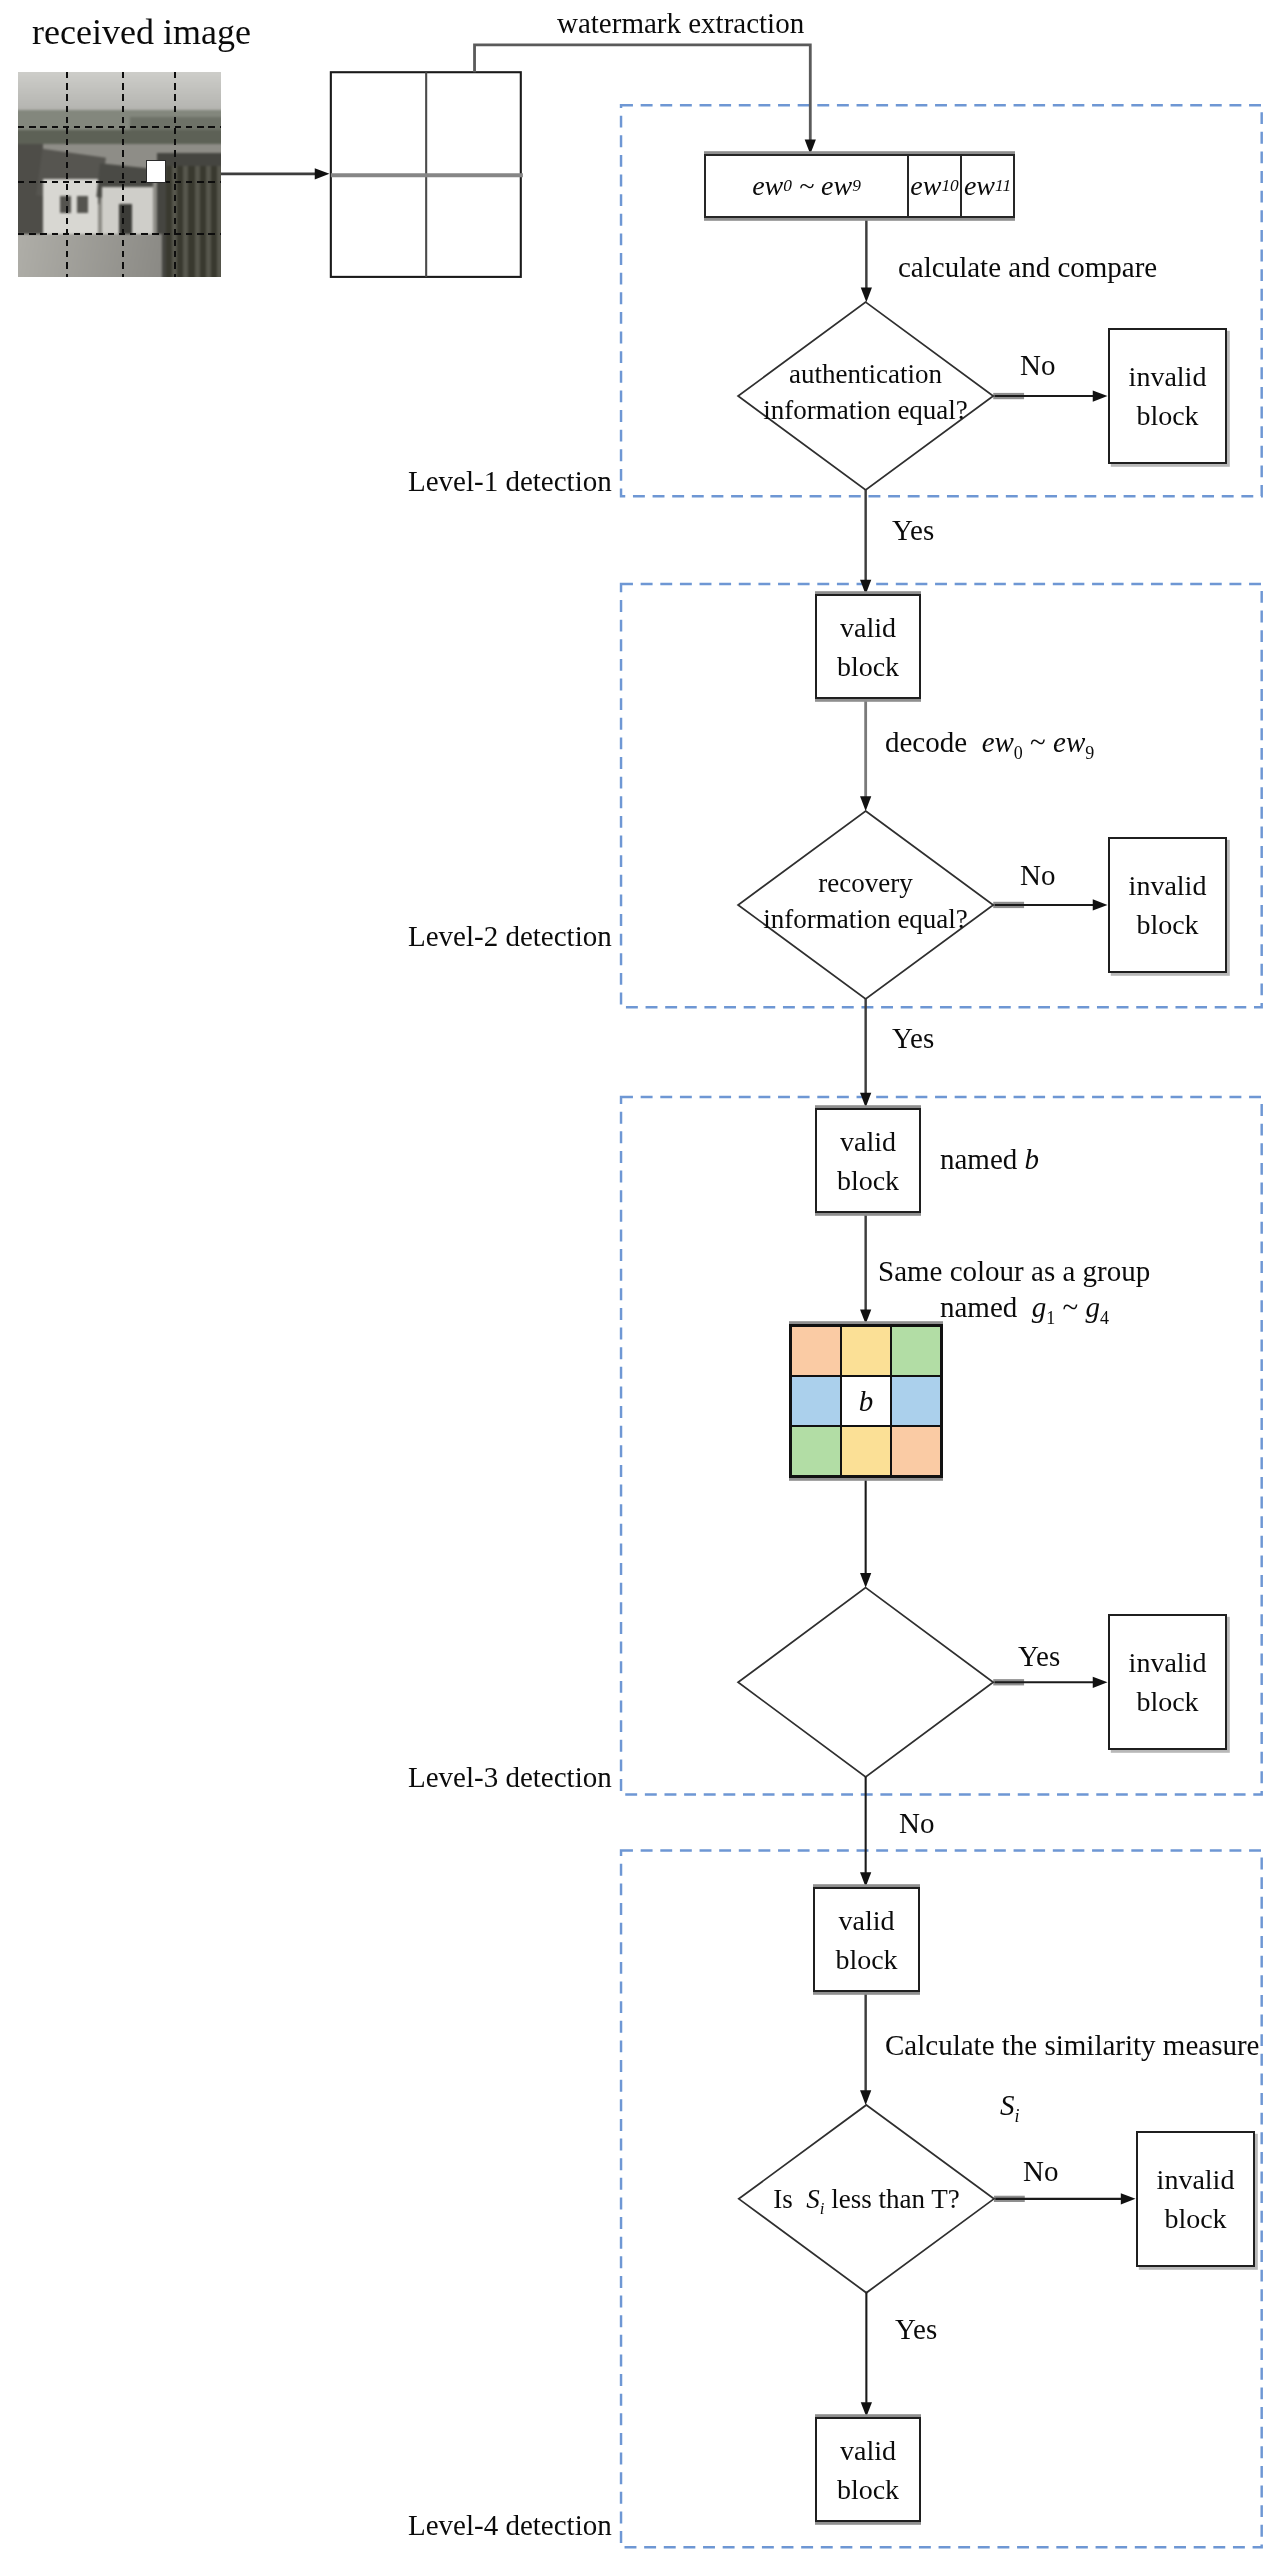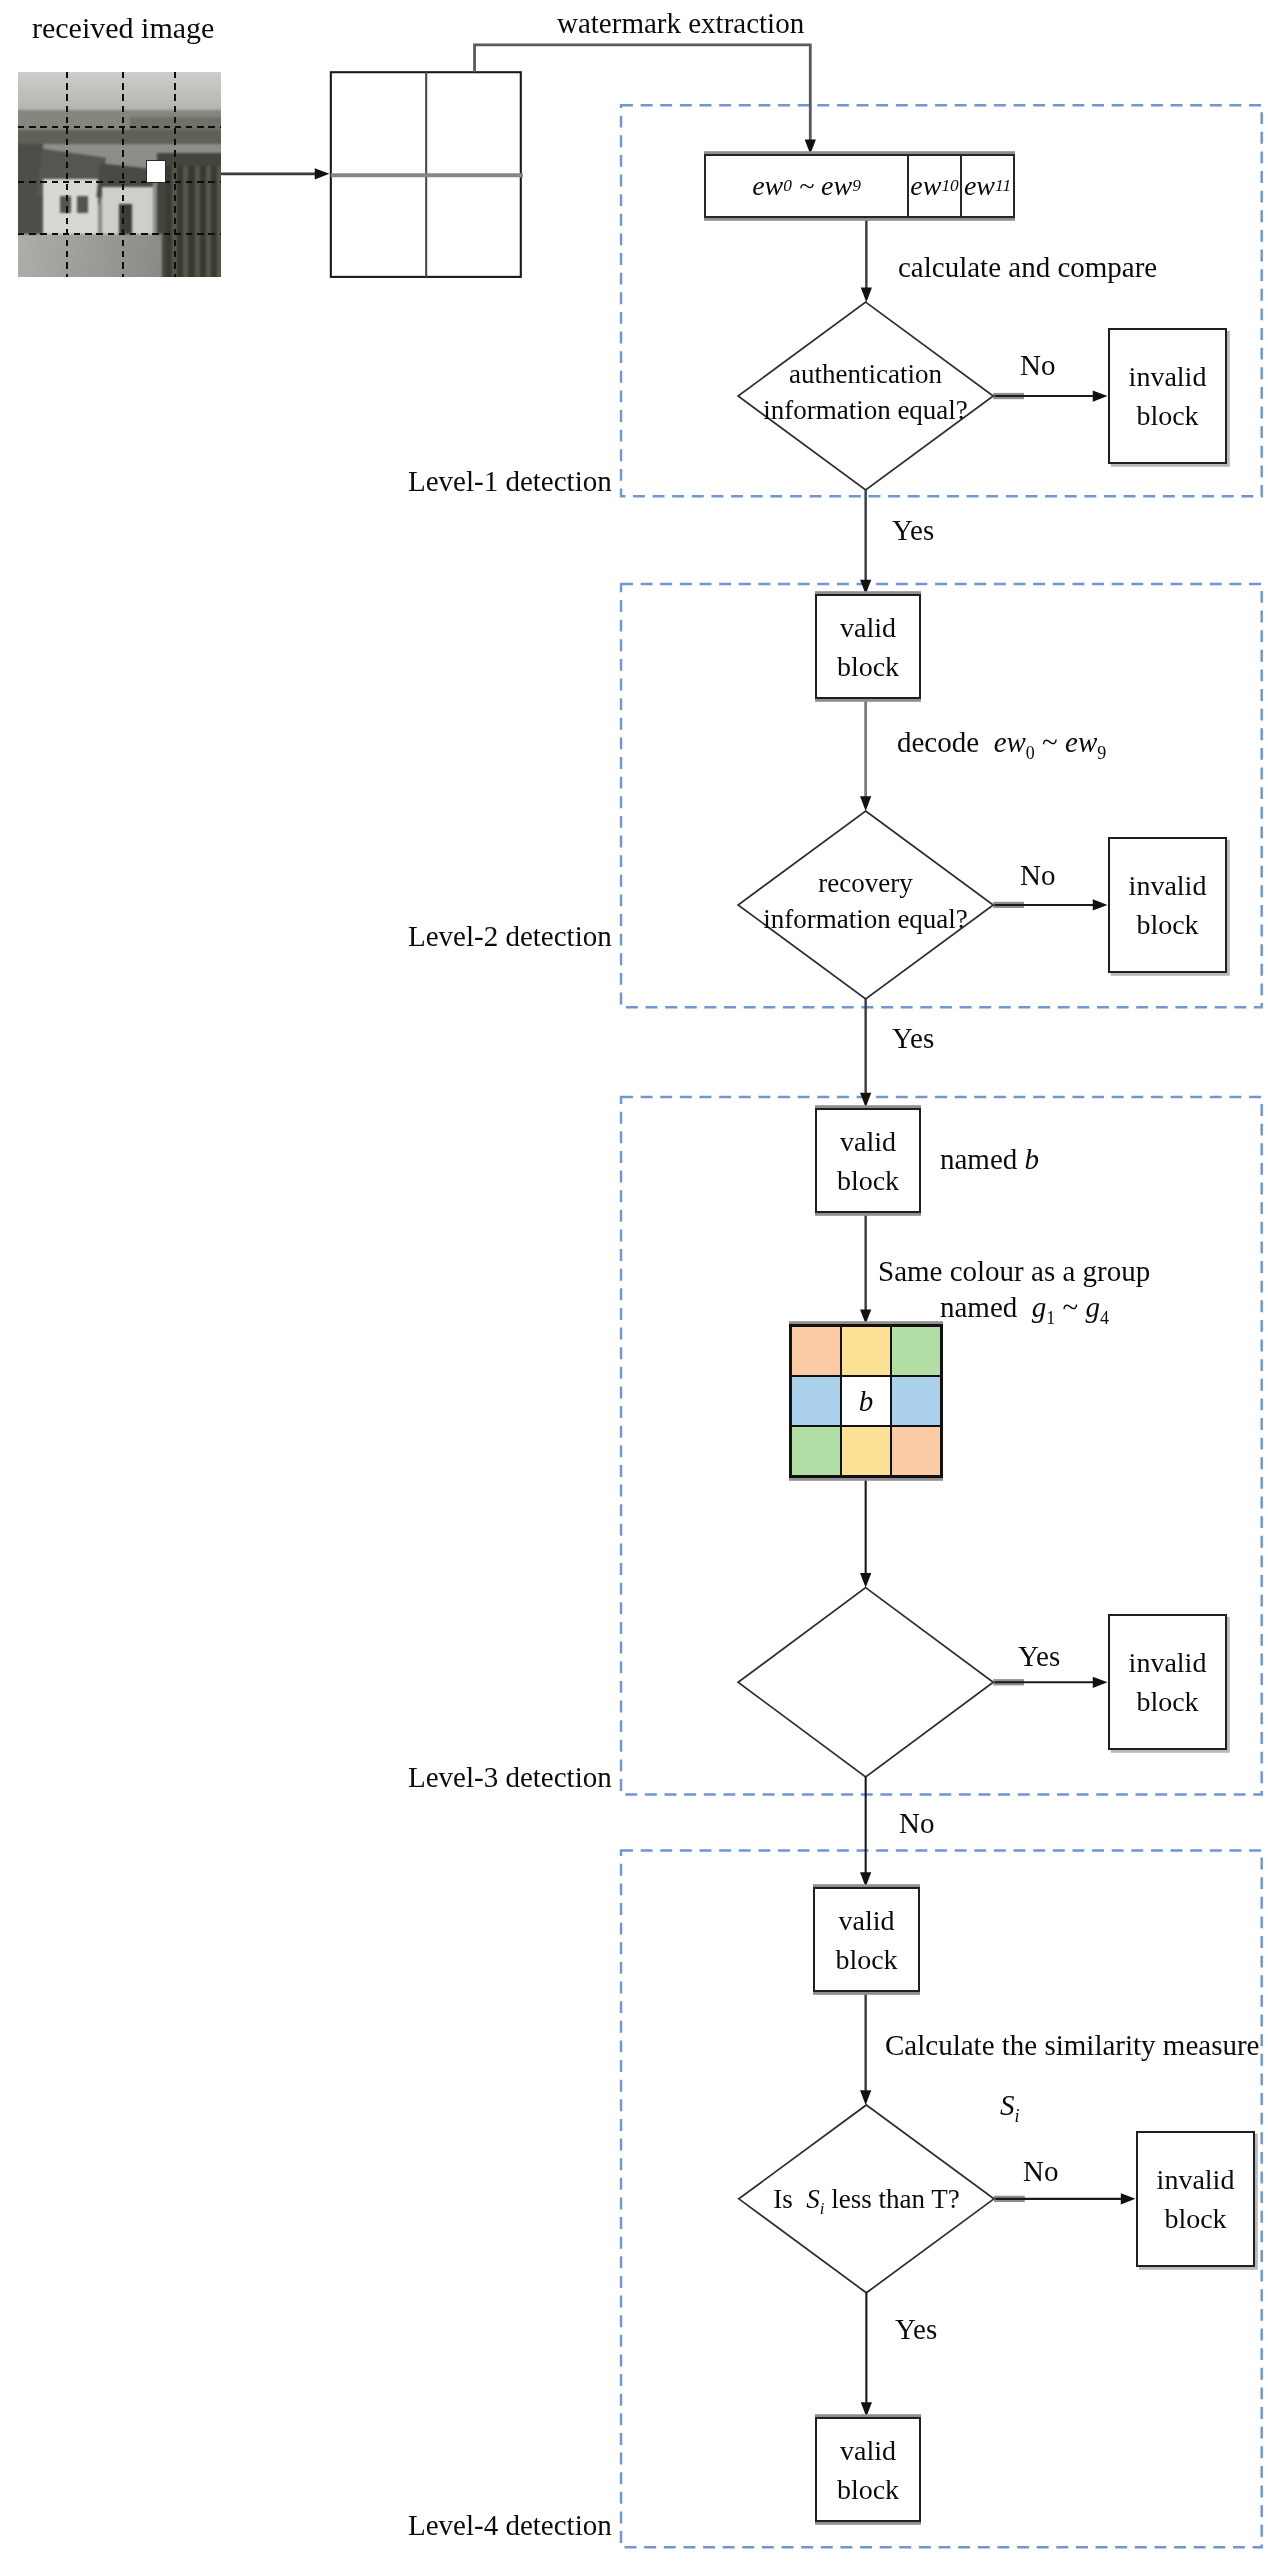--- a/index.html
+++ b/index.html
@@ -1,21 +1,21 @@
 <!DOCTYPE html>
 <html style="font-size:11.2px"><head>
 <meta charset="utf-8">
 <style>
   html,body{margin:0;padding:0;background:#ffffff;}
   #canvas{position:relative;width:1268px;height:2576px;background:#fff;overflow:hidden;
           font-family:"Liberation Serif","DejaVu Serif",serif;color:#0b0b0b;}
   #wires{position:absolute;left:0;top:0;z-index:1;}
   .txt{position:absolute;z-index:3;white-space:nowrap;}
   .f42{font-size:29px;}
-  .f46{font-size:30px;}
+  .f46{font-size:36px;}
   .dtext{position:absolute;z-index:3;text-align:center;font-size:27px;line-height:36px;}
   sub{font-size:0.62em;line-height:0;}
   i{font-style:italic;}
   
   #photo{position:absolute;left:17.5px;top:72px;width:203px;height:205px;z-index:2;
          background:#9a9a95;overflow:hidden;}
   #photo .scene{position:absolute;left:-4.2px;top:-4.2px;width:212px;height:213px;filter:blur(1.1px);}
   .ly{position:absolute;}
   .dashv{position:absolute;top:0;width:2.1px;height:100%;z-index:4;
          background:repeating-linear-gradient(180deg,#0d0d0d 0 6.3px,transparent 6.3px 11.2px);}
@@ -154,21 +154,21 @@
     <div>invalid</div>
     <div>block</div>
   </div>
   <div class="txt f42" style="left:408px;top:465px;">Level-1 detection</div>
   <div class="txt f42" style="left:892px;top:514px;">Yes</div>
 
   <div class="block tbshadow" style="left:815px;top:594px;width:106px;height:105px;">
     <div>valid</div>
     <div>block</div>
   </div>
-  <div class="txt f42" style="left:885px;top:726px;margin-left:12px;">
+  <div class="txt f42" style="left:885px;top:726px;">
     <span>decode</span>&nbsp;&nbsp;<i>ew</i><sub>0</sub>&nbsp;<span>~</span>&nbsp;<i>ew</i><sub>9</sub>
   </div>
   <div class="dtext" style="left:738px;top:865px;width:255px;">
     <div>recovery</div>
     <div>information equal?</div>
   </div>
   <div class="txt f42" style="left:1020px;top:859px;">No</div>
   <div class="block rbshadow" style="left:1108px;top:837px;width:119px;height:136px;">
     <div>invalid</div>
     <div>block</div>

